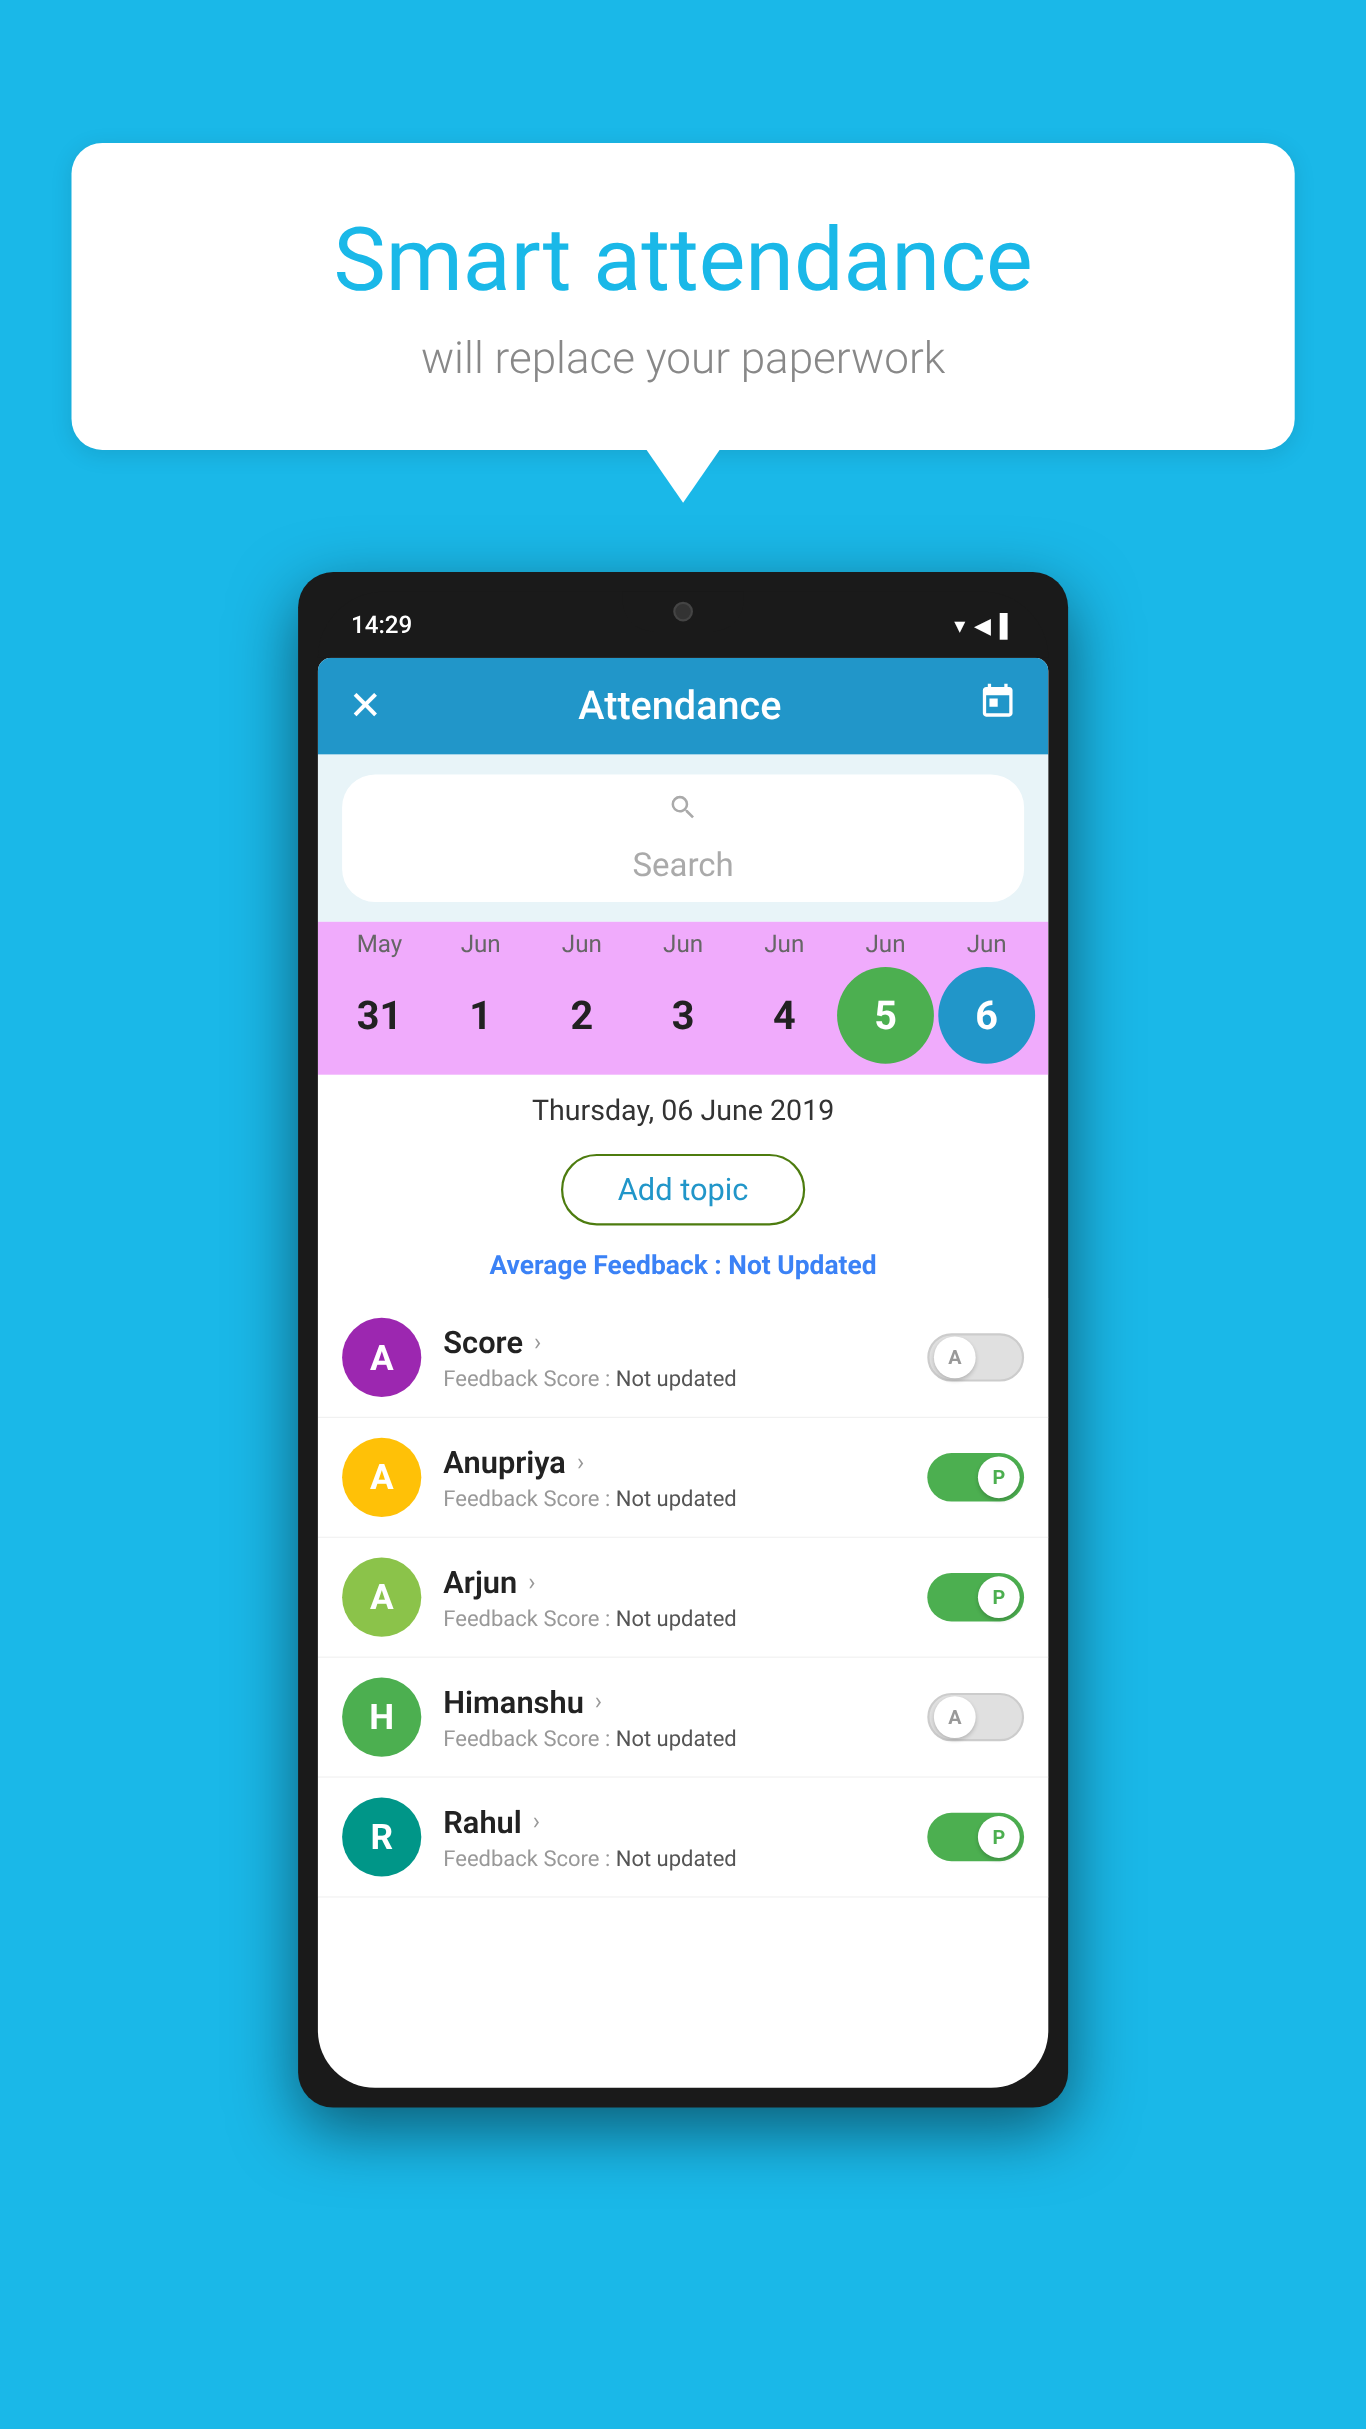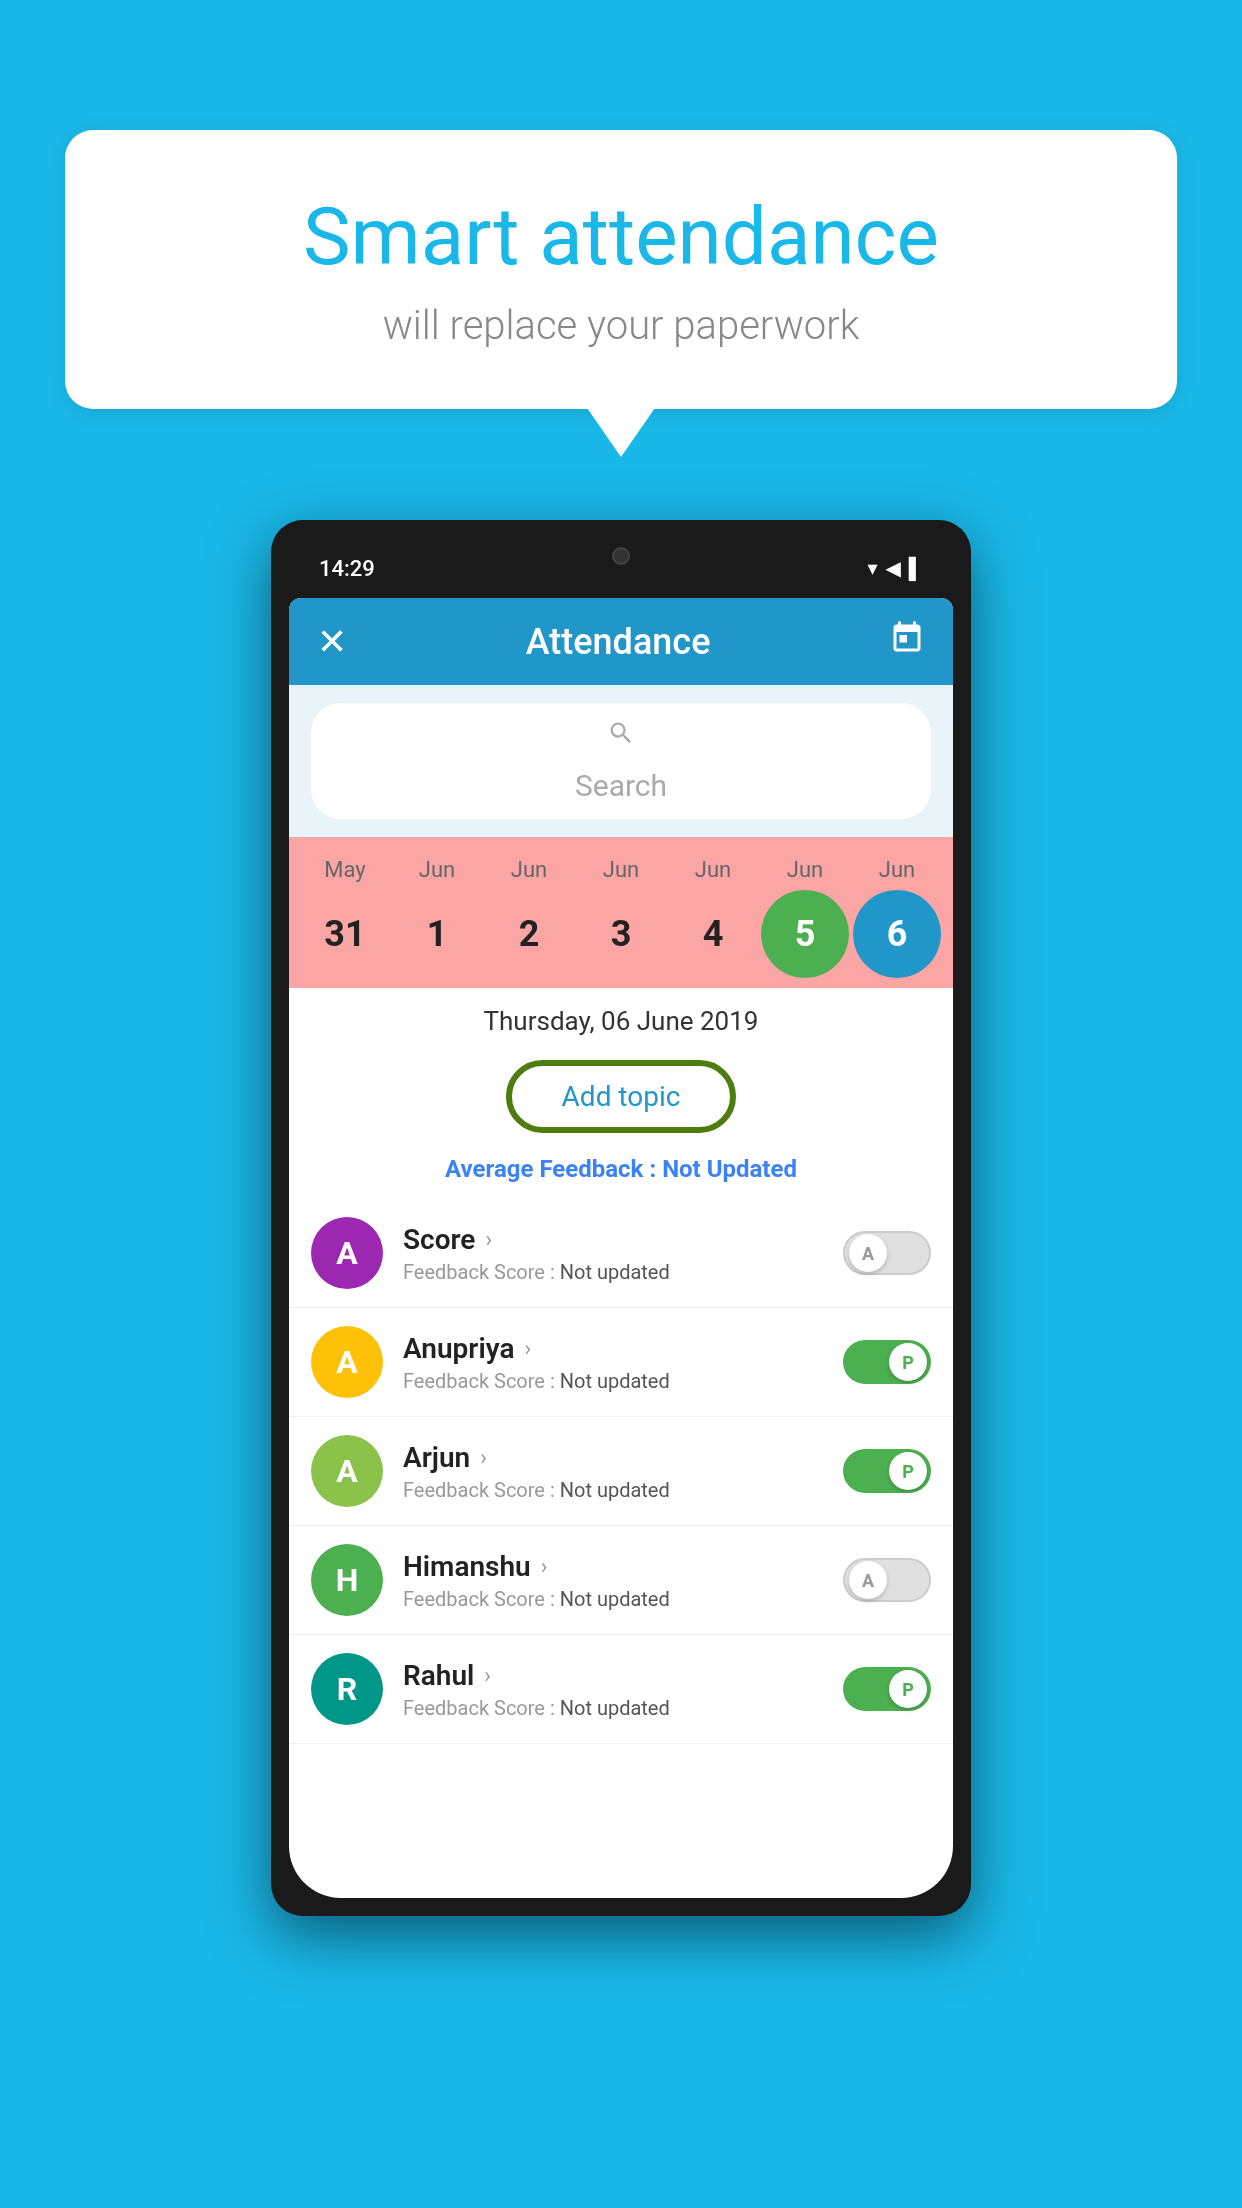--- a/index.html
+++ b/index.html
@@ -164,22 +164,22 @@
       color: #999;
       font-size: 28px;
     }
     .search-text {
       font-size: 30px;
       color: #aaa;
     }
 
     
     .calendar-strip {
-      padding: 20px 10px 10px;
-      background: #fca5a5;
+      padding: 8px 10px 10px;
+      background: #f0abfc;
     }
     .calendar-months {
       display: flex;
       justify-content: space-around;
       margin-bottom: 8px;
     }
     .cal-month {
       font-size: 22px;
       color: #666;
       width: 88px;
@@ -216,21 +216,21 @@
       font-size: 26px;
       color: #333;
     }
 
     
     .add-topic-container {
       text-align: center;
       padding: 14px 0;
     }
     .add-topic-btn {
-      border: 6px solid #4d7c0f;
+      border: 2px solid #4d7c0f;
       border-radius: 40px;
       padding: 14px 50px;
       font-size: 28px;
       color: #2196C9;
       background: white;
       cursor: pointer;
       display: inline-block;
     }
 
     

